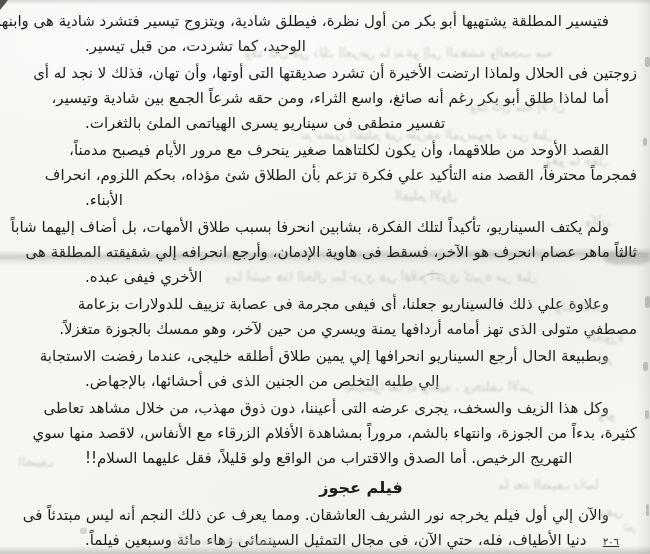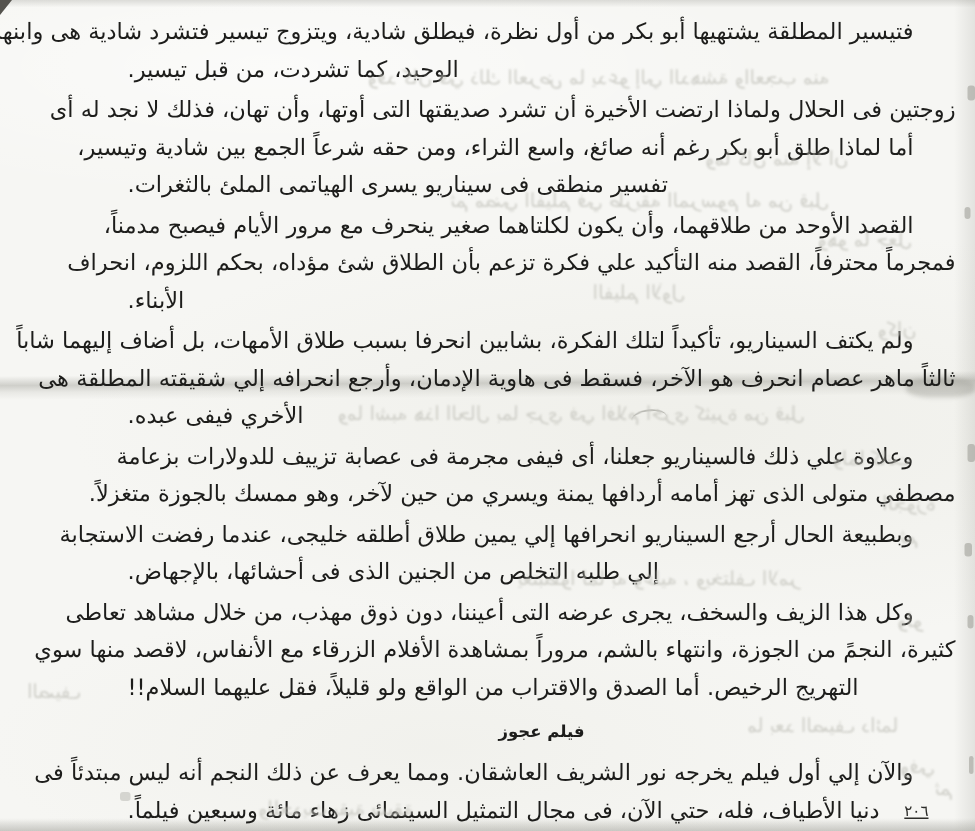--- a/index.html
+++ b/index.html
@@ -24,21 +24,21 @@
   .par{margin:0 0 2px 0;}
   .tline{
     text-align-last:justify;
     text-align:justify;
     white-space:nowrap;
   }
   .tline.first{padding-right:28px;}
   .tline.flushleft{text-align:right; text-align-last:left;}
   .heading{
     font-weight:bold; text-align:center; text-align-last:center;
-    margin:4px 0 3px 0; font-size:11px; line-height:25px;
+    margin:4px 0 3px 0; font-size:16px; line-height:25px;
   }
   .pagenum-row{position:relative;}
   .pagenum{
     position:absolute; right:18px; top:1px;
     font-size:10px; color:#2c2c29; letter-spacing:2px;text-decoration:underline;
   }
   .bleed{
     position:absolute; color:#c6c6bf; font-size:13px; line-height:14px;
     filter:blur(0.8px); opacity:.8; white-space:nowrap; overflow:hidden;
     transform:scaleX(-1); direction:rtl; pointer-events:none;
@@ -116,21 +116,21 @@
       <div class="par">
         <div class="tline first">وعلاوة علي ذلك فالسيناريو جعلنا، أى فيفى مجرمة فى عصابة تزييف للدولارات بزعامة</div>
         <div class="tline flushleft">مصطفي متولى الذى تهز أمامه أردافها يمنة ويسري من حين لآخر، وهو ممسك بالجوزة متغزلاً.</div>
       </div>
       <div class="par">
         <div class="tline first">وبطبيعة الحال أرجع السيناريو انحرافها إلي يمين طلاق أطلقه خليجى، عندما رفضت الاستجابة</div>
         <div class="tline flushleft">إلي طلبه التخلص من الجنين الذى فى أحشائها، بالإجهاض.</div>
       </div>
       <div class="par">
         <div class="tline first">وكل هذا الزيف والسخف، يجرى عرضه التى أعيننا، دون ذوق مهذب، من خلال مشاهد تعاطى</div>
-        <div class="tline">كثيرة، النجمً من الجوزة، وانتهاء بالشم، مروراً بمشاهدة الأفلام الزرقاء مع الأنفاس، لاقصد منها سوي</div>
+        <div class="tline">كثيرة، بدءاً من الجوزة، وانتهاء بالشم، مروراً بمشاهدة الأفلام الزرقاء مع الأنفاس، لاقصد منها سوي</div>
         <div class="tline flushleft">التهريج الرخيص. أما الصدق والاقتراب من الواقع ولو قليلاً، فقل عليهما السلام!!</div>
       </div>
       <div class="heading">فيلم عجوز</div>
       <div class="par">
         <div class="tline first">والآن إلي أول فيلم يخرجه نور الشريف العاشقان. ومما يعرف عن ذلك النجم أنه ليس مبتدئاً فى</div>
         <div class="tline flushleft pagenum-row">دنيا الأطياف، فله، حتي الآن، فى مجال التمثيل السينمائى زهاء مائة وسبعين فيلماً.<span class="pagenum">٢٠٦</span></div>
       </div>
     </div>
   <div id="bleed-layer">
       <span class="bleed" style="left: 245px; top: 46px; width: 385px; color: rgb(198, 198, 191);">وقد كان في ذلك العرض ما يدعو إلي الدهشة والعجب منه</span>

